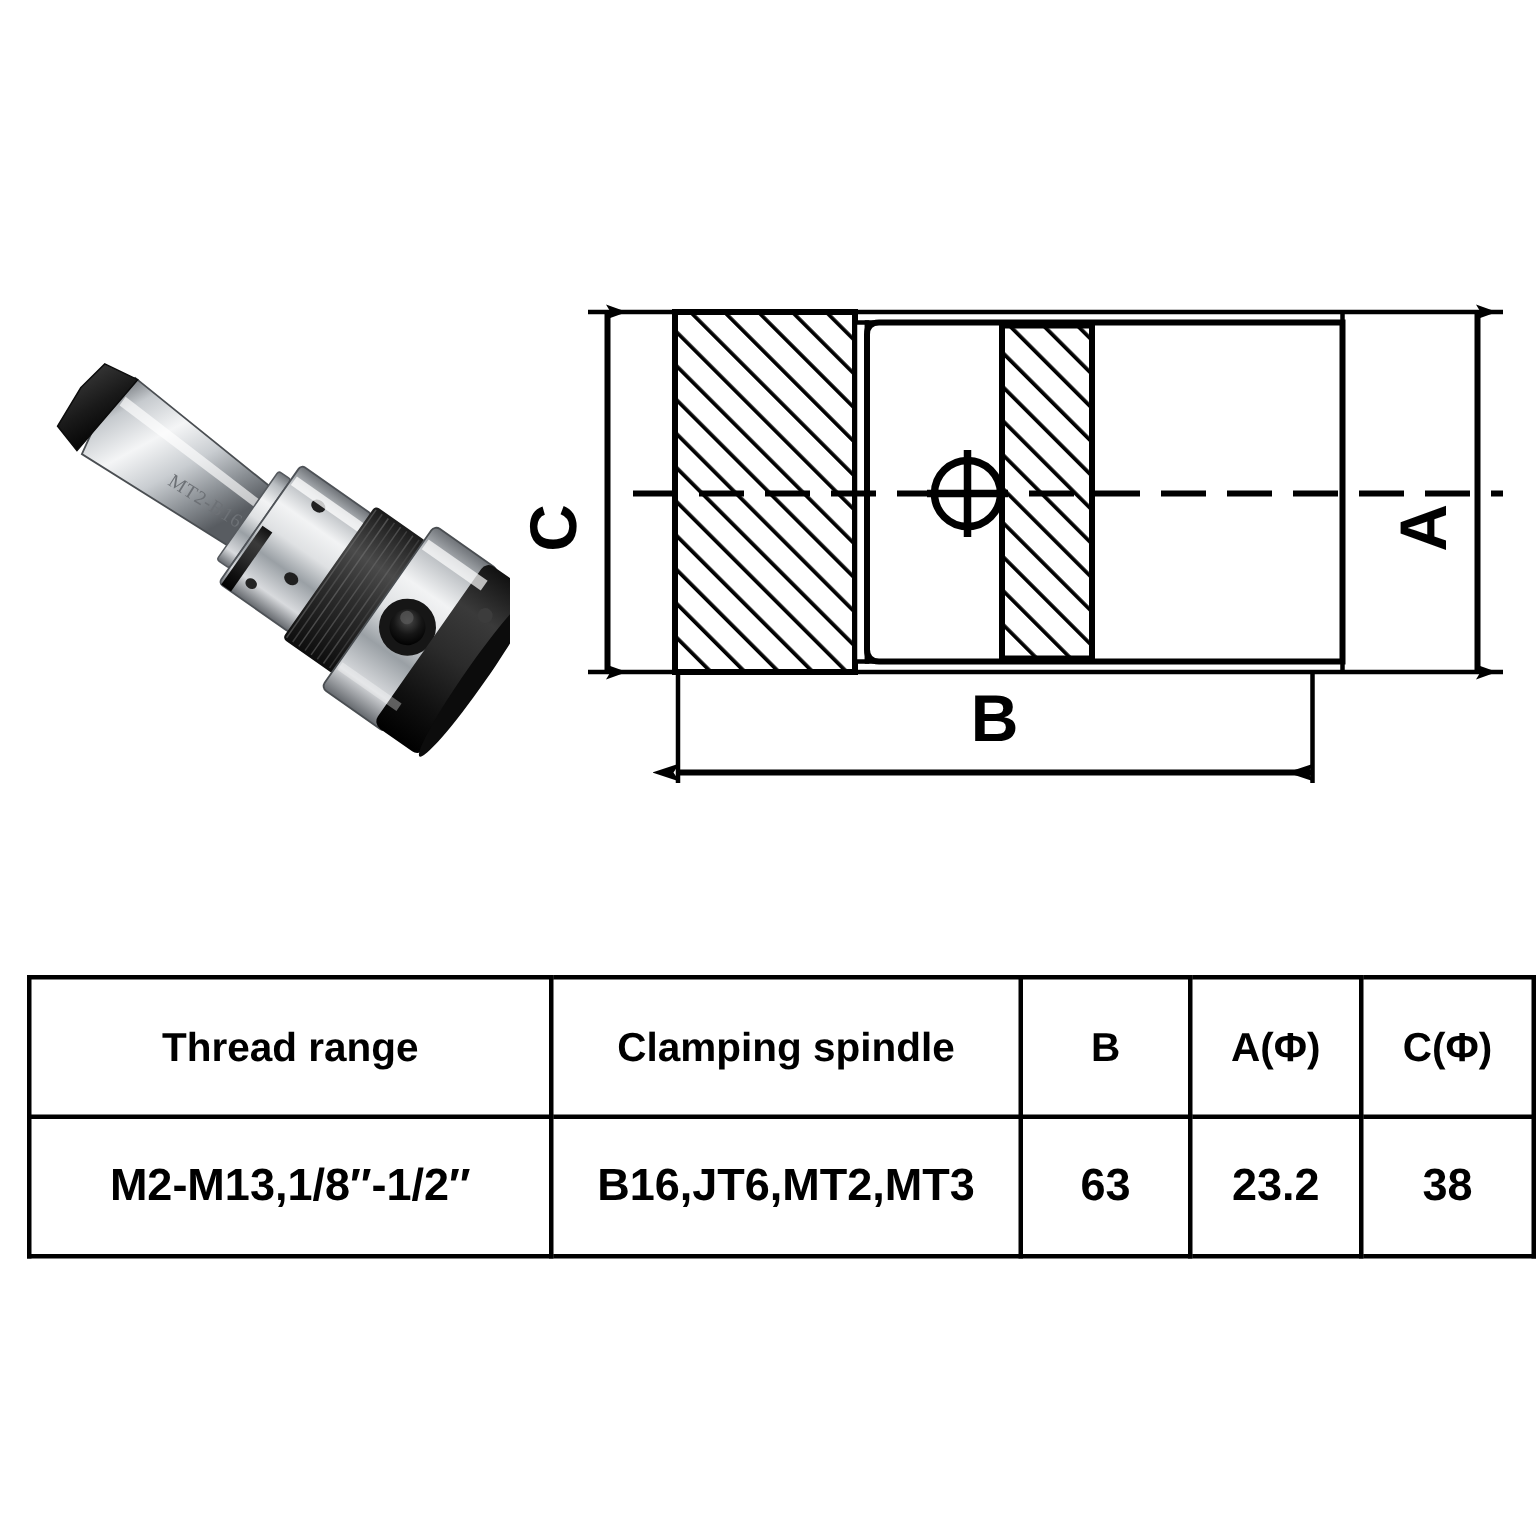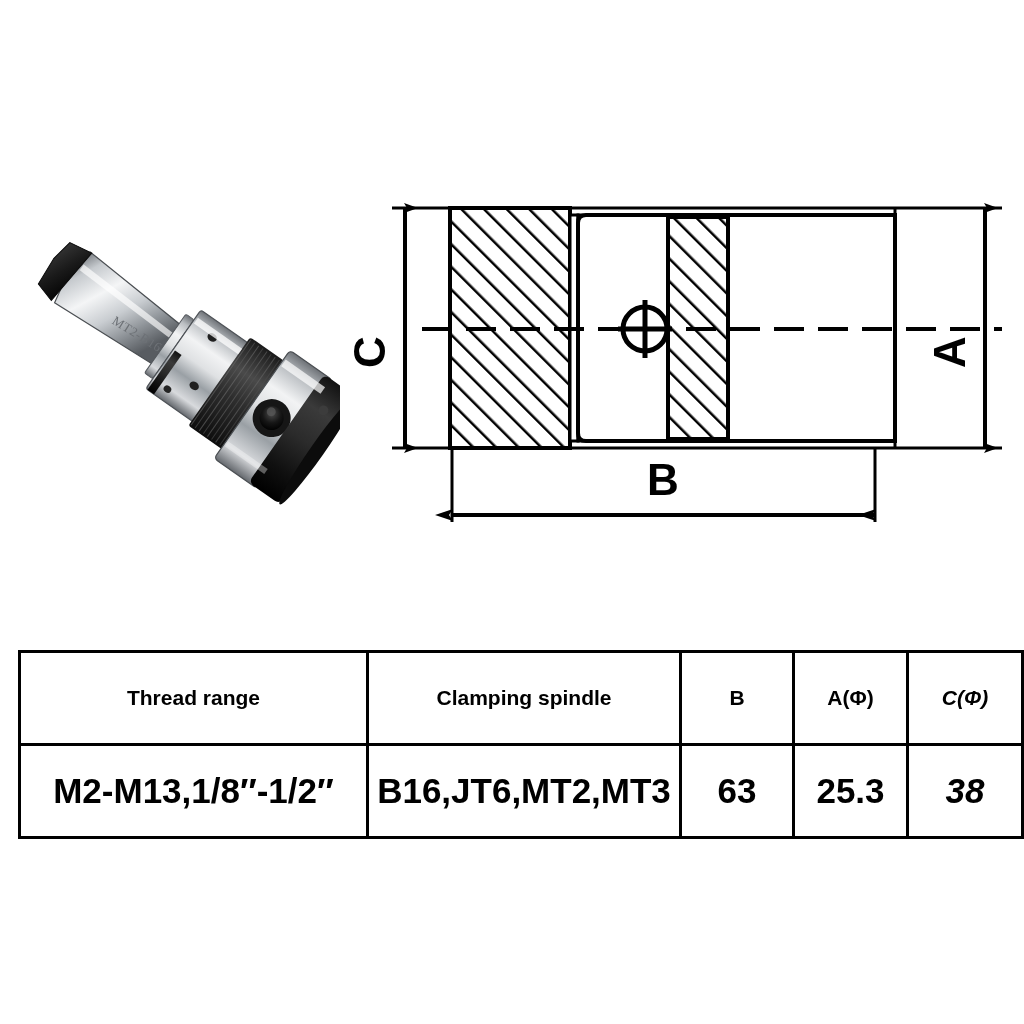--- a/index.html
+++ b/index.html
@@ -68,32 +68,32 @@
     border: 3px solid #000000;
     text-align: center;
     vertical-align: middle;
     font-family: "Liberation Sans", sans-serif;
     font-weight: 700;
     color: #000000;
     padding: 0;
   }
   table.spec tr.head td {
     height: 90px;
-    font-size: 21px;
+    font-size: 27px;
   }
   table.spec tr.body td {
     height: 90px;
-    font-size: 35px;
+    font-size: 30px;
     margin-top: 23px;
   }
   .col-thread { width: 345px; }
   .col-spindle { width: 310px; }
   .col-b { width: 110px; }
   .col-a { width: 111px; }
-  .col-c { width: 112px; font-style: italic; }
+  .col-c { width: 112px; }
 </style>
 </head>
 <body>
 
 <div id="page">
 
   <div class="photo">
     <svg width="340" height="350" viewBox="0 0 340 350" xmlns="http://www.w3.org/2000/svg">
       <defs>
         <linearGradient id="steelV" x1="0" y1="0" x2="0" y2="1">
@@ -283,20 +283,20 @@
           <td class="col-thread">Thread range</td>
           <td class="col-spindle">Clamping spindle</td>
           <td class="col-b">B</td>
           <td class="col-a">A(Φ)</td>
           <td class="col-c">C(Φ)</td>
         </tr>
         <tr class="body">
           <td class="col-thread">M2-M13,1/8″-1/2″</td>
           <td class="col-spindle">B16,JT6,MT2,MT3</td>
           <td class="col-b">63</td>
-          <td class="col-a">25.3</td>
+          <td class="col-a">23.2</td>
           <td class="col-c">38</td>
         </tr>
       </tbody>
     </table>
   </div>
 
 </div>
 
 </body></html>

